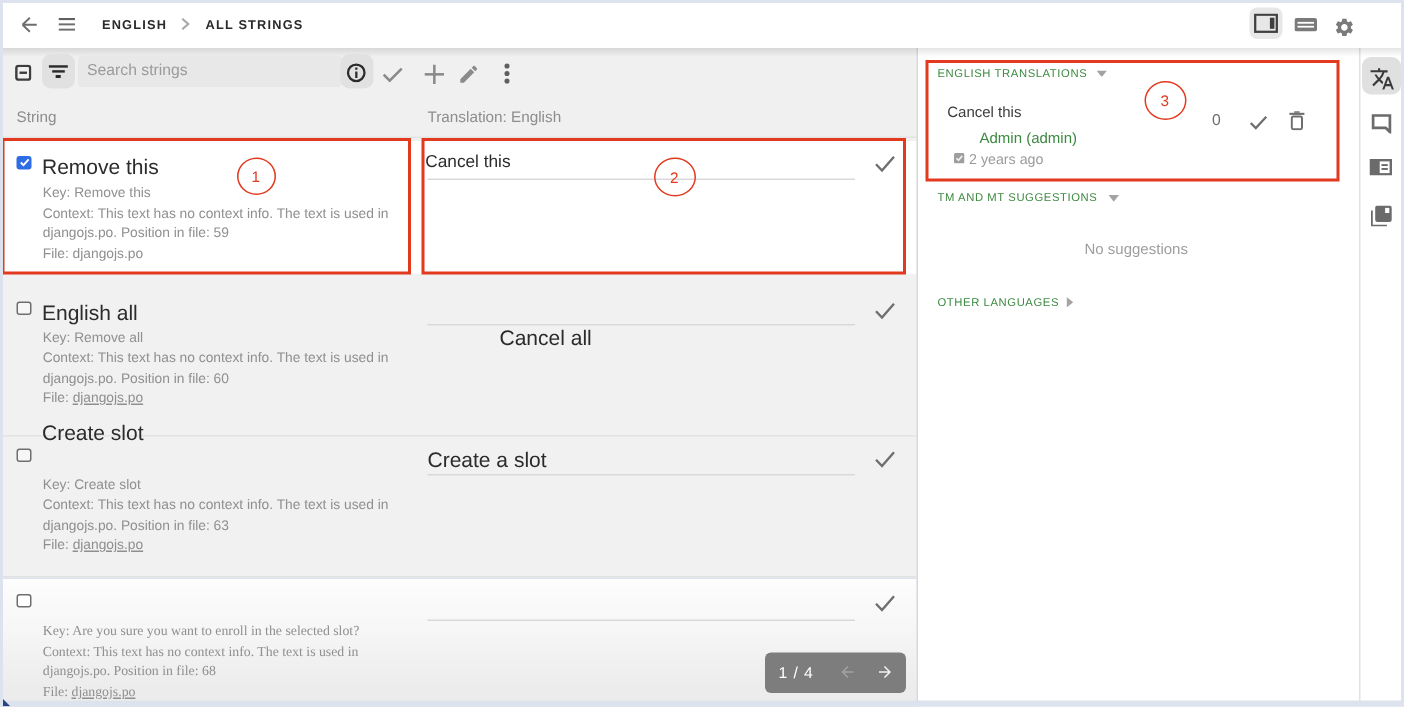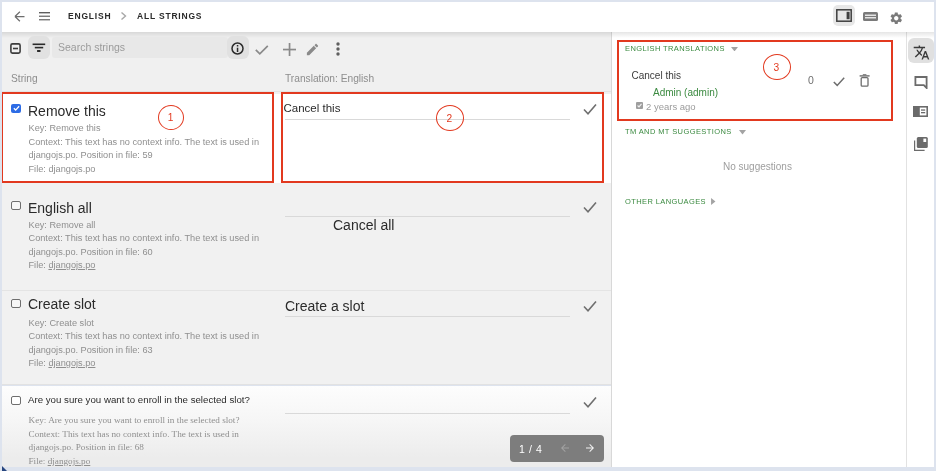--- a/index.html
+++ b/index.html
@@ -120,30 +120,29 @@
   <div class="abs" style="left:11px;top:200.5px;width:9.5px;height:9.5px;border:1.4px solid #6e6e6e;border-radius:2px;background:#f6f6f6;"></div>
   <div class="abs title" style="left:28px;top:199.5px;">English all</div>
   <div class="abs meta" style="left:28.5px;top:218.5px;width:240px;">Key: Remove all<br>Context: This text has no context info. The text is used in djangojs.po. Position in file: 60<br>File: <u>djangojs.po</u></div>
   <div class="abs title" style="left:285px;top:217px;margin-left:48px;">Cancel all</div>
   <div class="abs" style="left:285px;top:216px;width:285px;height:1px;background:#d9d9d9;"></div>
   <svg class="check" style="left:583px;top:201px;" width="14" height="13" viewBox="0 0 14 13">
     <path d="M1 6.5 L5 10.7 L13 1.5" stroke="#6f6f6f" stroke-width="1.6" fill="none"></path>
   </svg>
 
   <div class="abs" style="left:11px;top:298.5px;width:9.5px;height:9.5px;border:1.4px solid #6e6e6e;border-radius:2px;background:#f6f6f6;"></div>
-  <div class="abs title" style="left:28px;top:296px;">Create slot</div>
+  <div class="abs title" style="left:28px;top:280px;">Create slot</div>
   <div class="abs meta" style="left:28.5px;top:316.5px;width:240px;">Key: Create slot<br>Context: This text has no context info. The text is used in djangojs.po. Position in file: 63<br>File: <u>djangojs.po</u></div>
   <div class="abs title" style="left:285px;top:297.5px;">Create a slot</div>
   <div class="abs" style="left:285px;top:316px;width:285px;height:1px;background:#d9d9d9;"></div>
   <svg class="check" style="left:583px;top:300px;" width="14" height="13" viewBox="0 0 14 13">
     <path d="M1 6.5 L5 10.7 L13 1.5" stroke="#6f6f6f" stroke-width="1.6" fill="none"></path>
   </svg>
 
   <div class="abs" style="left:11px;top:395.5px;width:9.5px;height:9.5px;border:1.4px solid #6e6e6e;border-radius:2px;background:#fff;"></div>
-  <div class="abs" style="left:28px;top:394px;font-size:9.7px;color:#2b2b2b;">Are you sure you want to enroll in the selected slot?</div>
   <div class="abs meta" style="left:28.5px;top:414px;width:250px;font-family:Liberation Serif, serif;">Key: Are you sure you want to enroll in the selected slot?<br>Context: This text has no context info. The text is used in djangojs.po. Position in file: 68<br>File: <u>djangojs.po</u></div>
   <div class="abs" style="left:285px;top:413px;width:285px;height:1px;background:#d9d9d9;"></div>
   <svg class="check" style="left:583px;top:396px;" width="14" height="13" viewBox="0 0 14 13">
     <path d="M1 6.5 L5 10.7 L13 1.5" stroke="#6f6f6f" stroke-width="1.6" fill="none"></path>
   </svg>
 
   <div class="abs" style="left:510px;top:435px;width:94px;height:27px;background:#7d7d7d;border-radius:4px;z-index:5;"></div>
   <div class="abs" style="left:519px;top:443px;font-size:10.5px;color:#ffffff;z-index:6;letter-spacing:0.62px;">1 / 4</div>
   <svg class="abs" style="left:558px;top:442px;z-index:6;" width="14" height="12" viewBox="0 0 24 24">
     <path d="M20 11H7.83l5.59-5.59L12 4l-8 8 8 8 1.41-1.41L7.83 13H20v-2z" fill="#a2a2a2"></path>

